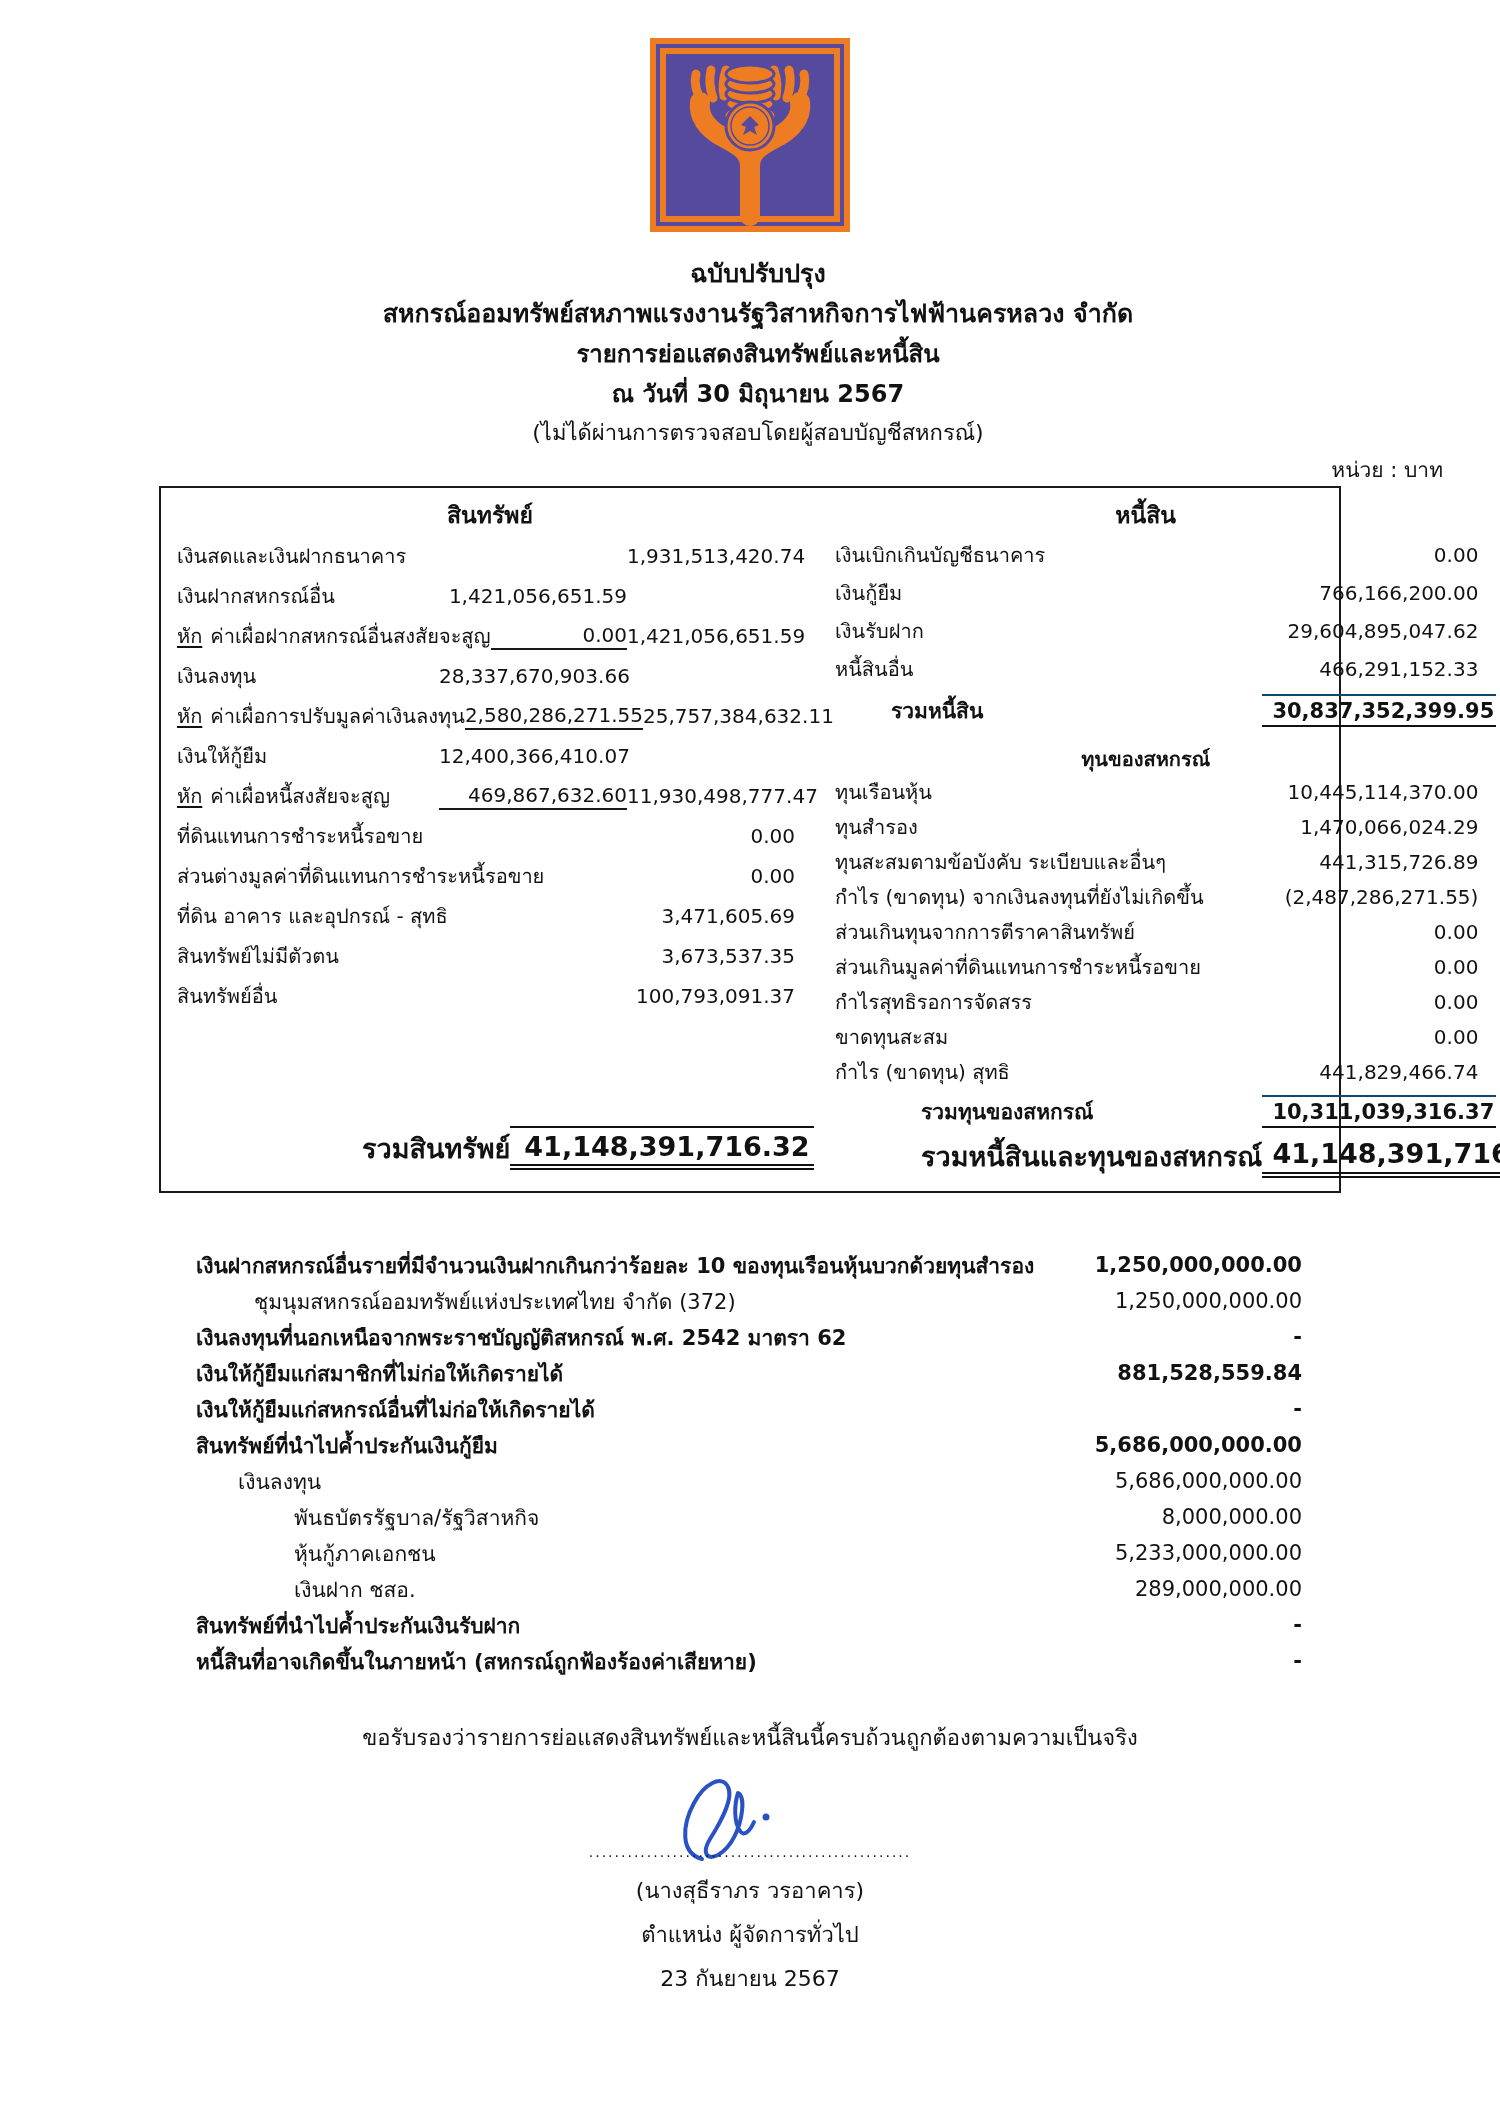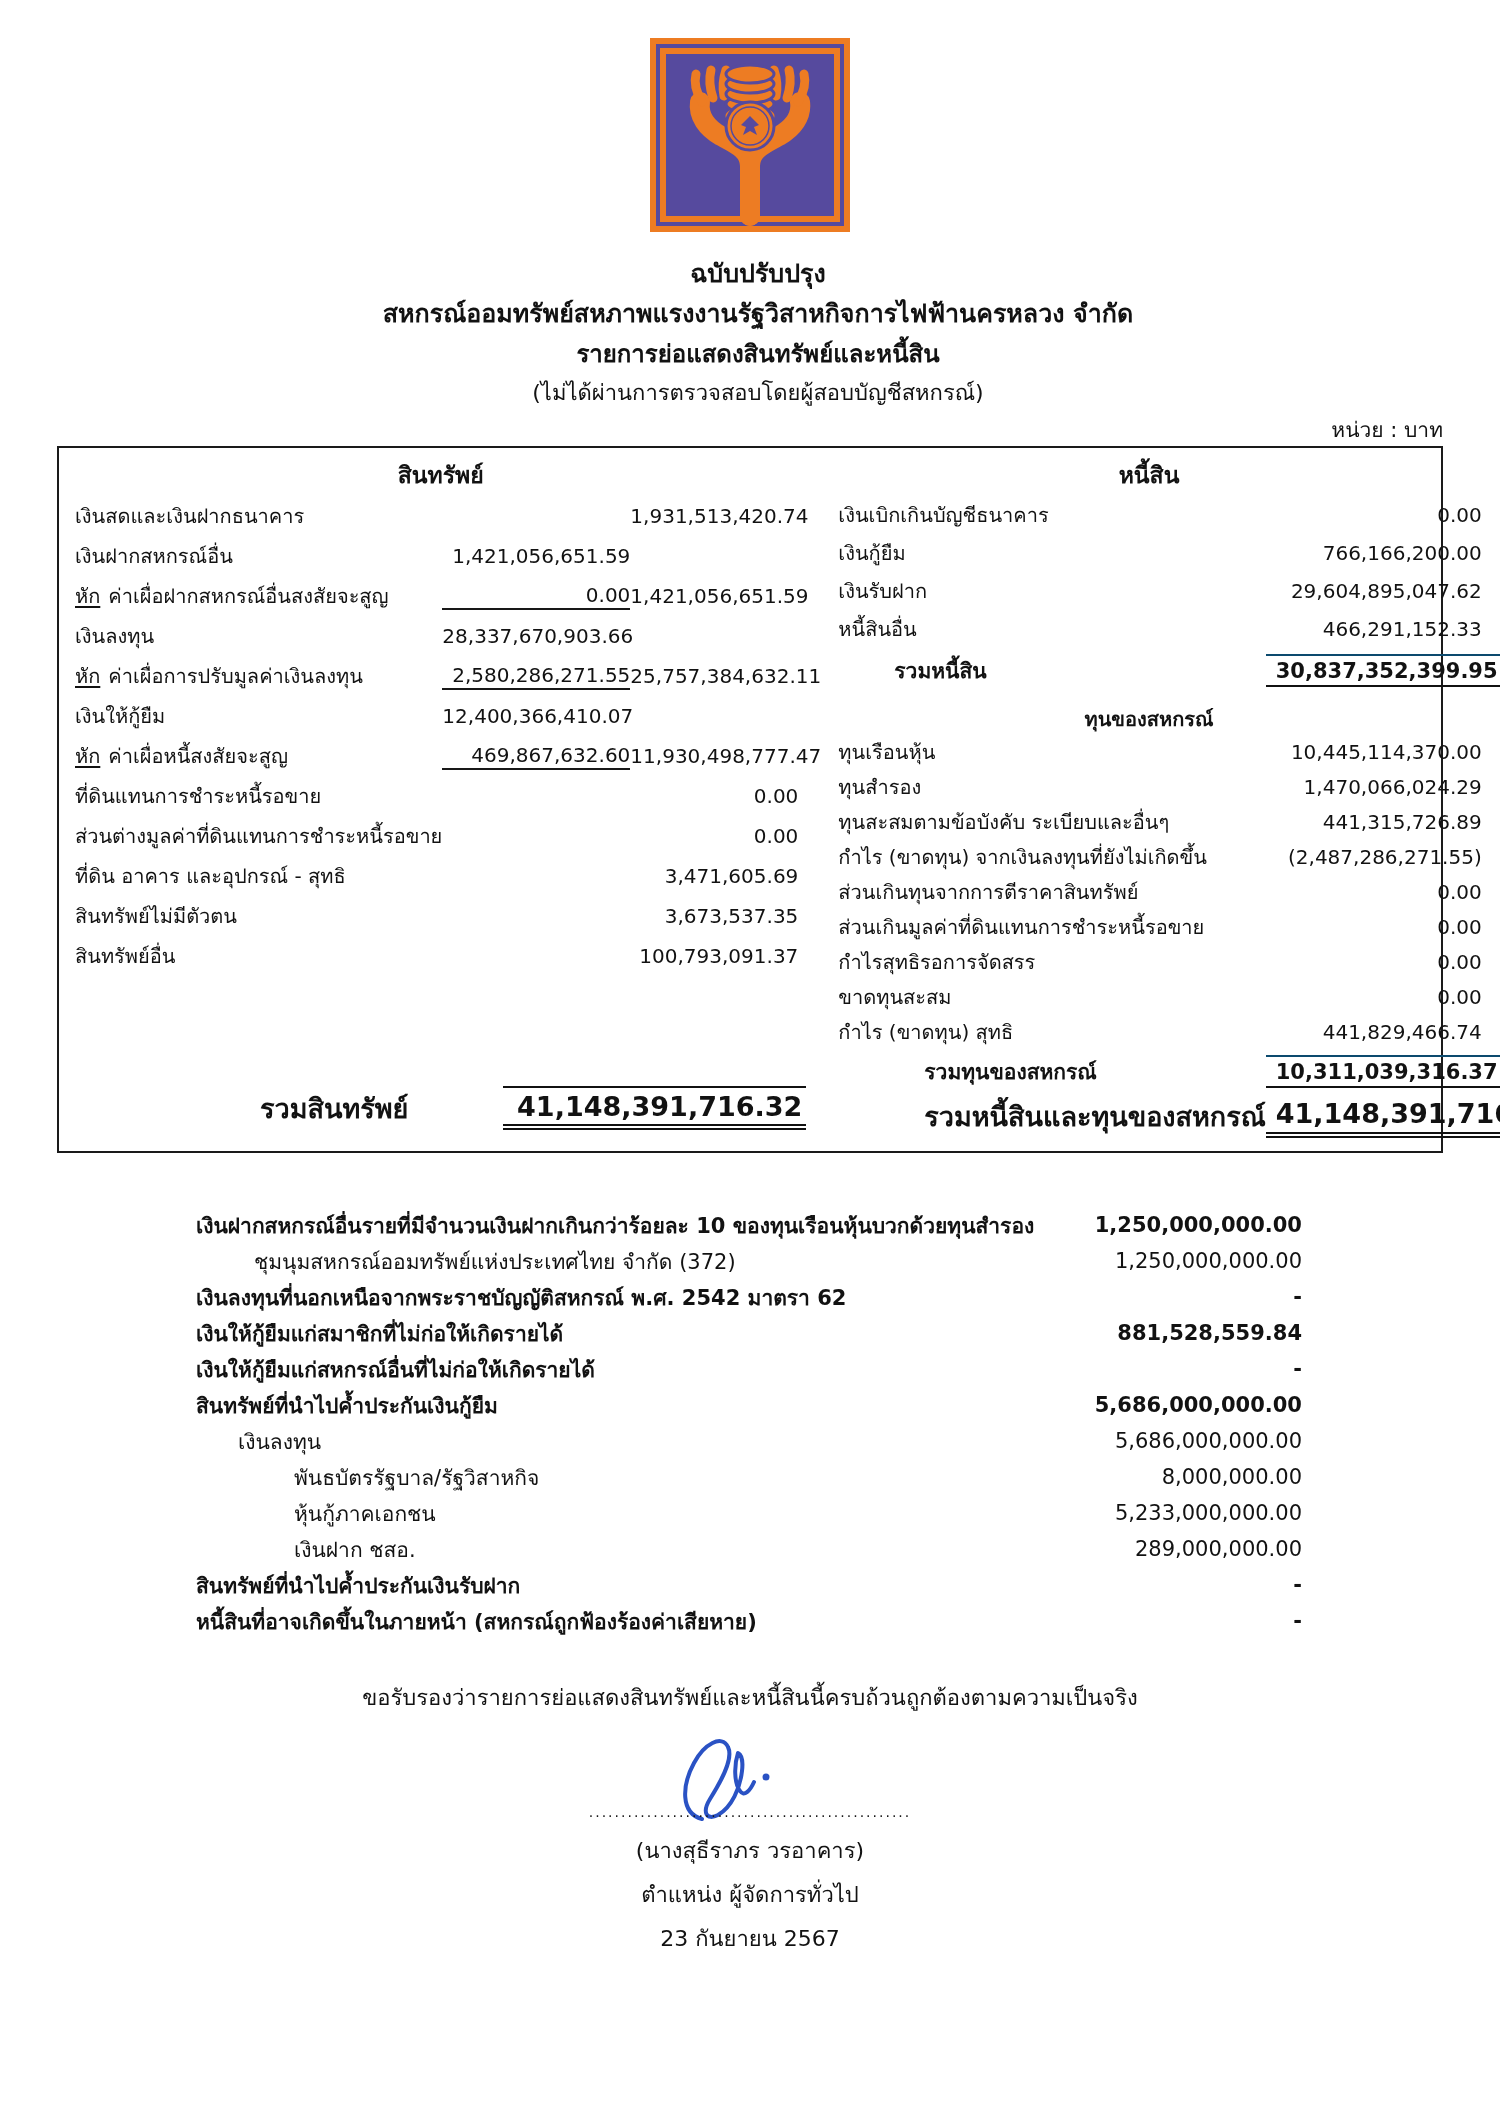--- a/index.html
+++ b/index.html
@@ -21,21 +21,21 @@
   .h-l2{font-size:25px;font-weight:bold;line-height:40px;}
   .h-l3{font-size:24px;font-weight:bold;line-height:40px;}
   .h-l4{font-size:24px;font-weight:bold;line-height:40px;}
   .h-l5{font-size:22px;font-weight:normal;line-height:38px;}
 
   
   .unit-row{width:1386px;margin:4px auto 0;text-align:right;font-size:21px;height:28px;line-height:28px;}
 
   
   .sheet{
-    width:1386px;height:707px;margin:2px auto 0;
+    width:1182px;height:707px;margin:2px auto 0;
     border:2px solid #1a1a1a;box-sizing:border-box;
     display:flex;
   }
   .half{box-sizing:border-box;display:flex;flex-direction:column;}
   .half.left{width:54.5%;padding:0 0 14px 16px;}
   .half.right{flex:1;padding:0 14px 4px 10px;}
 
   .sec-head{text-align:center;font-weight:bold;font-size:23px;height:48px;line-height:54px;}
 
   .row{display:flex;align-items:center;font-size:20px;}
@@ -116,20 +116,21 @@
         <circle cx="100" cy="88" r="19" fill="none" stroke="#564A9E" stroke-width="1.5"></circle>
         <path d="M100 78 l-9 9 5 2 -3 8 7 -4 7 4 -3 -8 5 -2 z" fill="#564A9E"></path>
       </g>
     </svg>
   </div>
 
   <div class="hdr">
     <div class="h-l1">ฉบับปรับปรุง</div>
     <div class="h-l2">สหกรณ์ออมทรัพย์สหภาพแรงงานรัฐวิสาหกิจการไฟฟ้านครหลวง จำกัด</div>
     <div class="h-l3">รายการย่อแสดงสินทรัพย์และหนี้สิน</div>
+    <div class="h-l4">ณ วันที่ 30 มิถุนายน 2567</div>
     <div class="h-l5">(ไม่ได้ผ่านการตรวจสอบโดยผู้สอบบัญชีสหกรณ์)</div>
   </div>
 
   <div class="unit-row">หน่วย : บาท</div>
 
   <div class="sheet">
 
     <div class="half left">
       <div class="sec-head">สินทรัพย์</div>
 

